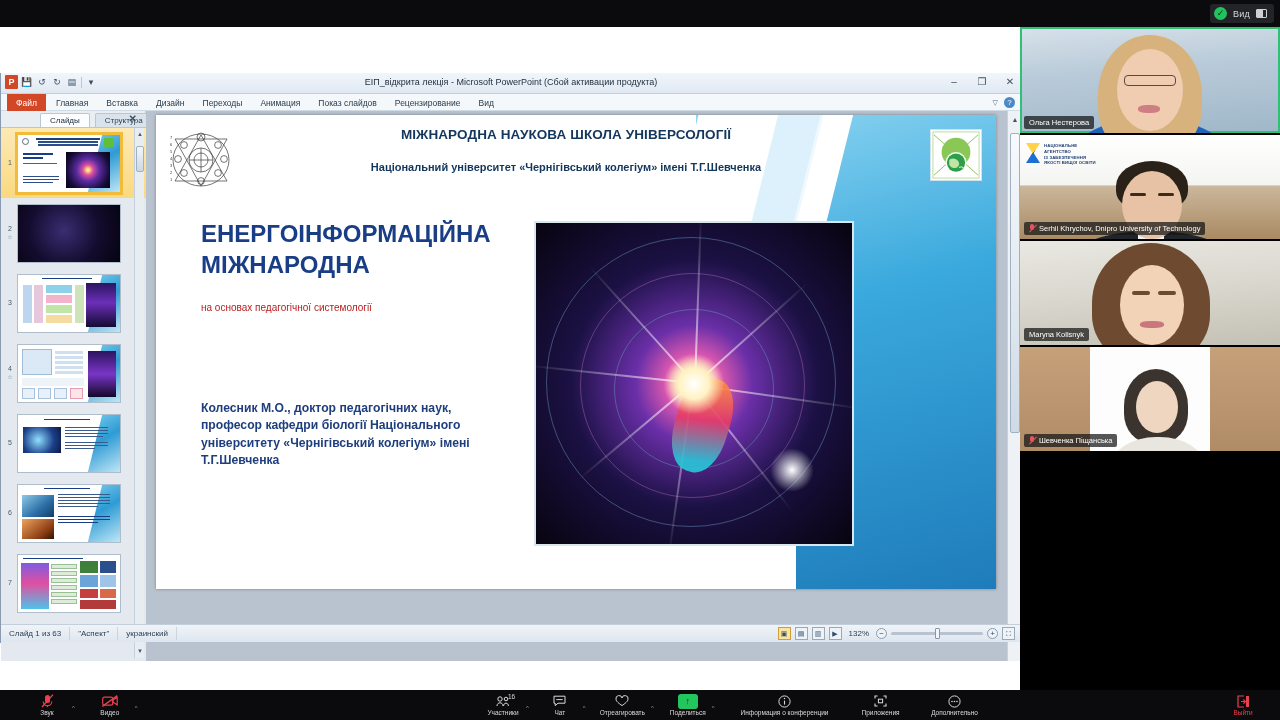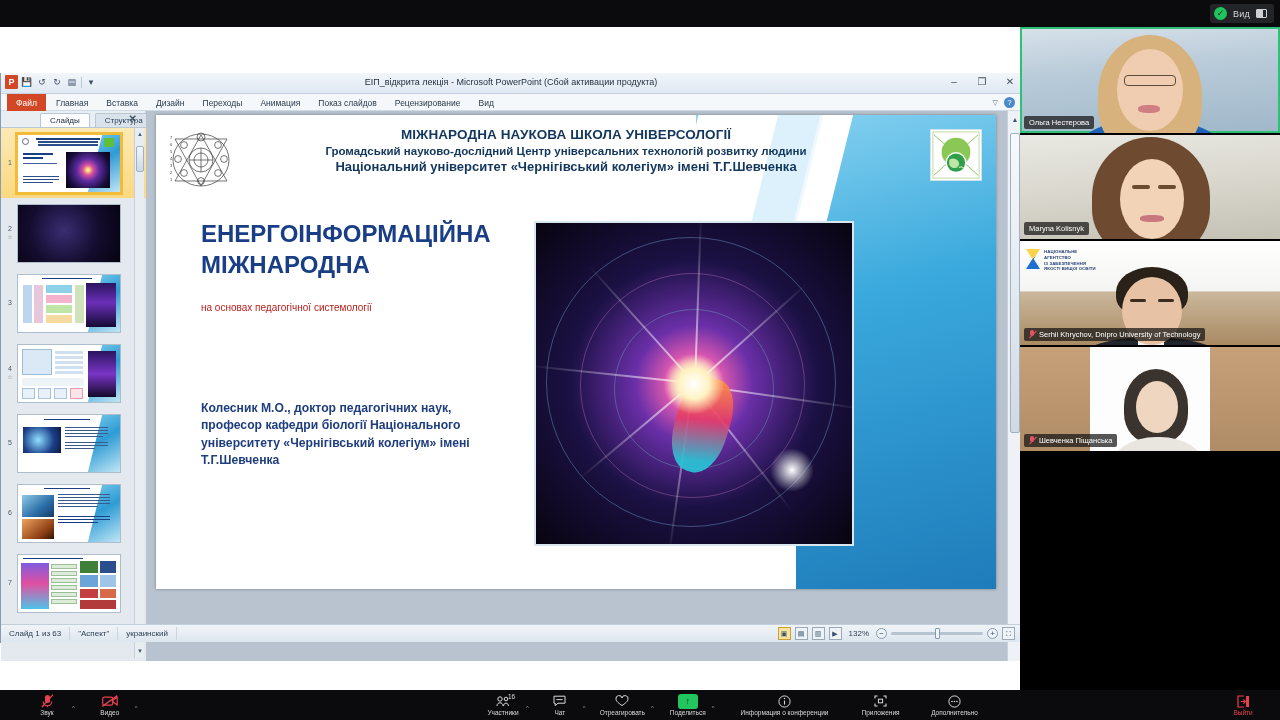--- a/index.html
+++ b/index.html
@@ -164,21 +164,21 @@
   }
   .slide-bottom-wave {
     position:absolute; left:0; bottom:0; width: 640px; height: 70px; background:#fff;
   }
   .slide-head {
     position: absolute; left: 100px; top: 12px; width: 620px; text-align: center;
     color: #12365c;
   }
   .slide-head .h1 { font-size: 13.5px; font-weight: bold; letter-spacing: .1px; }
   .slide-head .h2 { font-size: 11.5px; font-weight: bold; margin-top: 3px; }
-  .slide-head .h3 { font-size: 13px; font-weight: bold; margin-top: 2px; }
+  .slide-head .h3 { font-size: 11px; font-weight: bold; margin-top: 19px; }
   .univ-logo {
     position: absolute; left: 14px; top: 14px; width: 62px; height: 62px;
   }
   .green-logo {
     position: absolute; right: 14px; top: 14px; width: 52px; height: 52px;
     background: #fff; border: 1px solid #cfe3ef; display: flex;
     align-items: center; justify-content: center; overflow: hidden;
   }
   .slide-title {
     position: absolute; left: 45px; top: 104px; width: 350px;
@@ -551,21 +551,20 @@
                 <path d="M2 46 L20 30 M48 46 L30 30" stroke="#8fbf5f" fill="none" stroke-width="1"></path>
                 <circle cx="25" cy="33" r="11" fill="#ffffff" opacity="0.92"></circle>
                 <circle cx="25" cy="33" r="9.5" fill="#2e9e4a"></circle>
                 <path d="M18 30 q5 -3 9 1 q3 4 -1 7 q-6 2 -8 -3 z" fill="#bfe6a6"></path>
                 <path d="M28 38 q4 -2 5 2" stroke="#bfe6a6" fill="none" stroke-width="1.4"></path>
               </svg>
             </div>
 
             <div class="slide-head">
               <div class="h1">МІЖНАРОДНА НАУКОВА ШКОЛА УНІВЕРСОЛОГІЇ</div>
-              <div class="h2">Громадський науково-дослідний Центр універсальних технологій розвитку людини</div>
               <div class="h3">Національний університет «Чернігівський колегіум» імені Т.Г.Шевченка</div>
             </div>
 
             <div class="slide-title">
               <div>ЕНЕРГОІНФОРМАЦІЙНА</div>
               <div>МІЖНАРОДНА</div>
             </div>
 
             <div class="slide-sub">на основах педагогічної системології</div>
 
@@ -630,32 +629,20 @@
       <div class="body" style="left:55px;top:92px;width:150px;height:70px;background:#1e63b8;"></div>
       <div class="hair" style="left:78px;top:8px;width:104px;height:120px;background:#d8b27c;"></div>
       <div class="head" style="left:97px;top:22px;width:66px;height:82px;background:#f0cdb0;"></div>
       <div class="blk" style="position:absolute;left:104px;top:48px;width:52px;height:11px;border:1.5px solid #5a4a3a;border-radius:4px;"></div>
       <div class="blk" style="position:absolute;left:118px;top:78px;width:22px;height:8px;background:#cf7e82;border-radius:40%;"></div>
       <div class="namebadge">
         <span>Ольга Нестерова</span>
       </div>
     </div>
 
-    <div class="tile t2">
-      <div class="body" style="left:48px;top:100px;width:165px;height:60px;background:#4fb3a8;"></div>
-      <div class="hair" style="left:72px;top:2px;width:118px;height:120px;background:#6e4a30;"></div>
-      <div class="head" style="left:100px;top:24px;width:64px;height:80px;background:#f2d3b8;"></div>
-      <div class="blk" style="position:absolute;left:112px;top:50px;width:18px;height:4px;background:#6b4b32;border-radius:2px;"></div>
-      <div class="blk" style="position:absolute;left:138px;top:50px;width:18px;height:4px;background:#6b4b32;border-radius:2px;"></div>
-      <div class="blk" style="position:absolute;left:120px;top:80px;width:24px;height:7px;background:#c9777c;border-radius:40%;"></div>
-      <div class="namebadge">
-        <span>Maryna Kolisnyk</span>
-      </div>
-    </div>
-
     <div class="tile t3">
       <div class="nac-logo">
         <span class="nac-mark"></span>
         <span class="nac-txt">
           <span>НАЦІОНАЛЬНЕ</span><br>
           <span>АГЕНТСТВО</span><br>
           <span>ІЗ ЗАБЕЗПЕЧЕННЯ</span><br>
           <span>ЯКОСТІ ВИЩОЇ ОСВІТИ</span>
         </span>
       </div>
@@ -667,20 +654,32 @@
       <div class="blk" style="position:absolute;left:138px;top:58px;width:16px;height:3px;background:#3a2c1e;border-radius:2px;"></div>
       <div class="namebadge">
         <span class="micoff">
             <i class="mb"></i>
             <i class="sl"></i>
           </span>
         <span>Serhii Khrychov, Dnipro University of Technology</span>
       </div>
     </div>
 
+    <div class="tile t2">
+      <div class="body" style="left:48px;top:100px;width:165px;height:60px;background:#4fb3a8;"></div>
+      <div class="hair" style="left:72px;top:2px;width:118px;height:120px;background:#6e4a30;"></div>
+      <div class="head" style="left:100px;top:24px;width:64px;height:80px;background:#f2d3b8;"></div>
+      <div class="blk" style="position:absolute;left:112px;top:50px;width:18px;height:4px;background:#6b4b32;border-radius:2px;"></div>
+      <div class="blk" style="position:absolute;left:138px;top:50px;width:18px;height:4px;background:#6b4b32;border-radius:2px;"></div>
+      <div class="blk" style="position:absolute;left:120px;top:80px;width:24px;height:7px;background:#c9777c;border-radius:40%;"></div>
+      <div class="namebadge">
+        <span>Maryna Kolisnyk</span>
+      </div>
+    </div>
+
     <div class="tile t4">
       <div class="whiteboardfig"></div>
       <div class="hair" style="left:104px;top:22px;width:64px;height:74px;background:#3b342e;"></div>
       <div class="head" style="left:116px;top:34px;width:42px;height:52px;background:#eed6c0;"></div>
       <div class="body" style="left:92px;top:90px;width:92px;height:60px;background:#e9e6e0;"></div>
       <div class="namebadge">
         <span class="micoff">
             <i class="mb"></i>
             <i class="sl"></i>
           </span>

